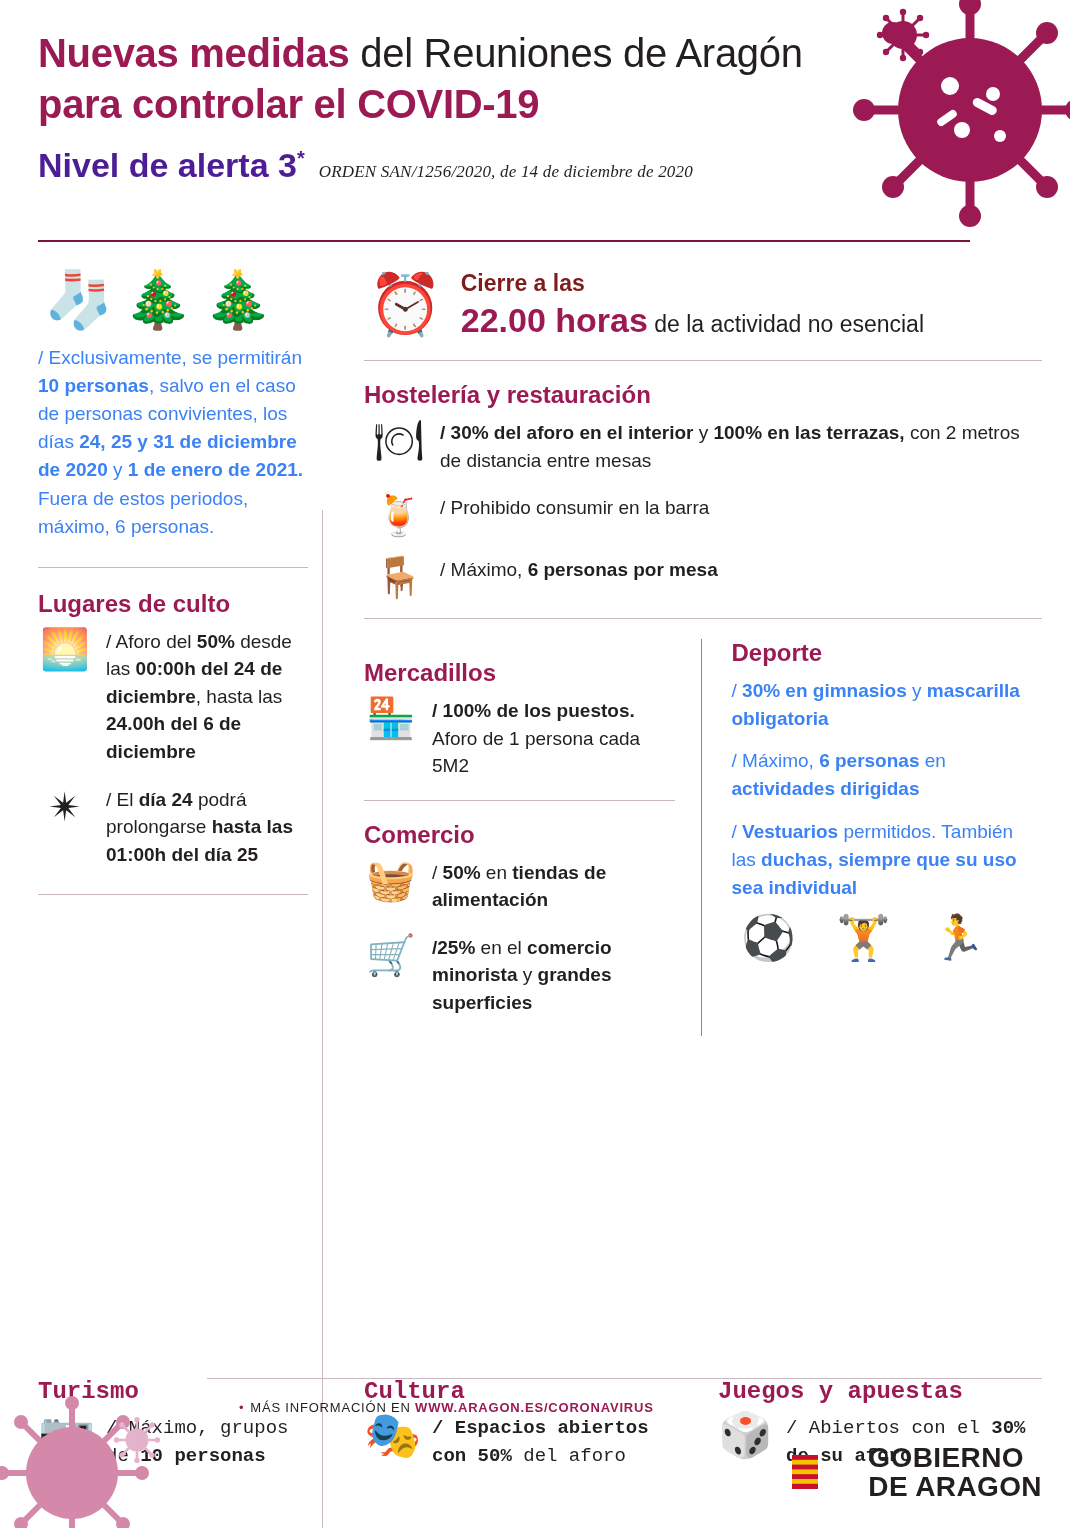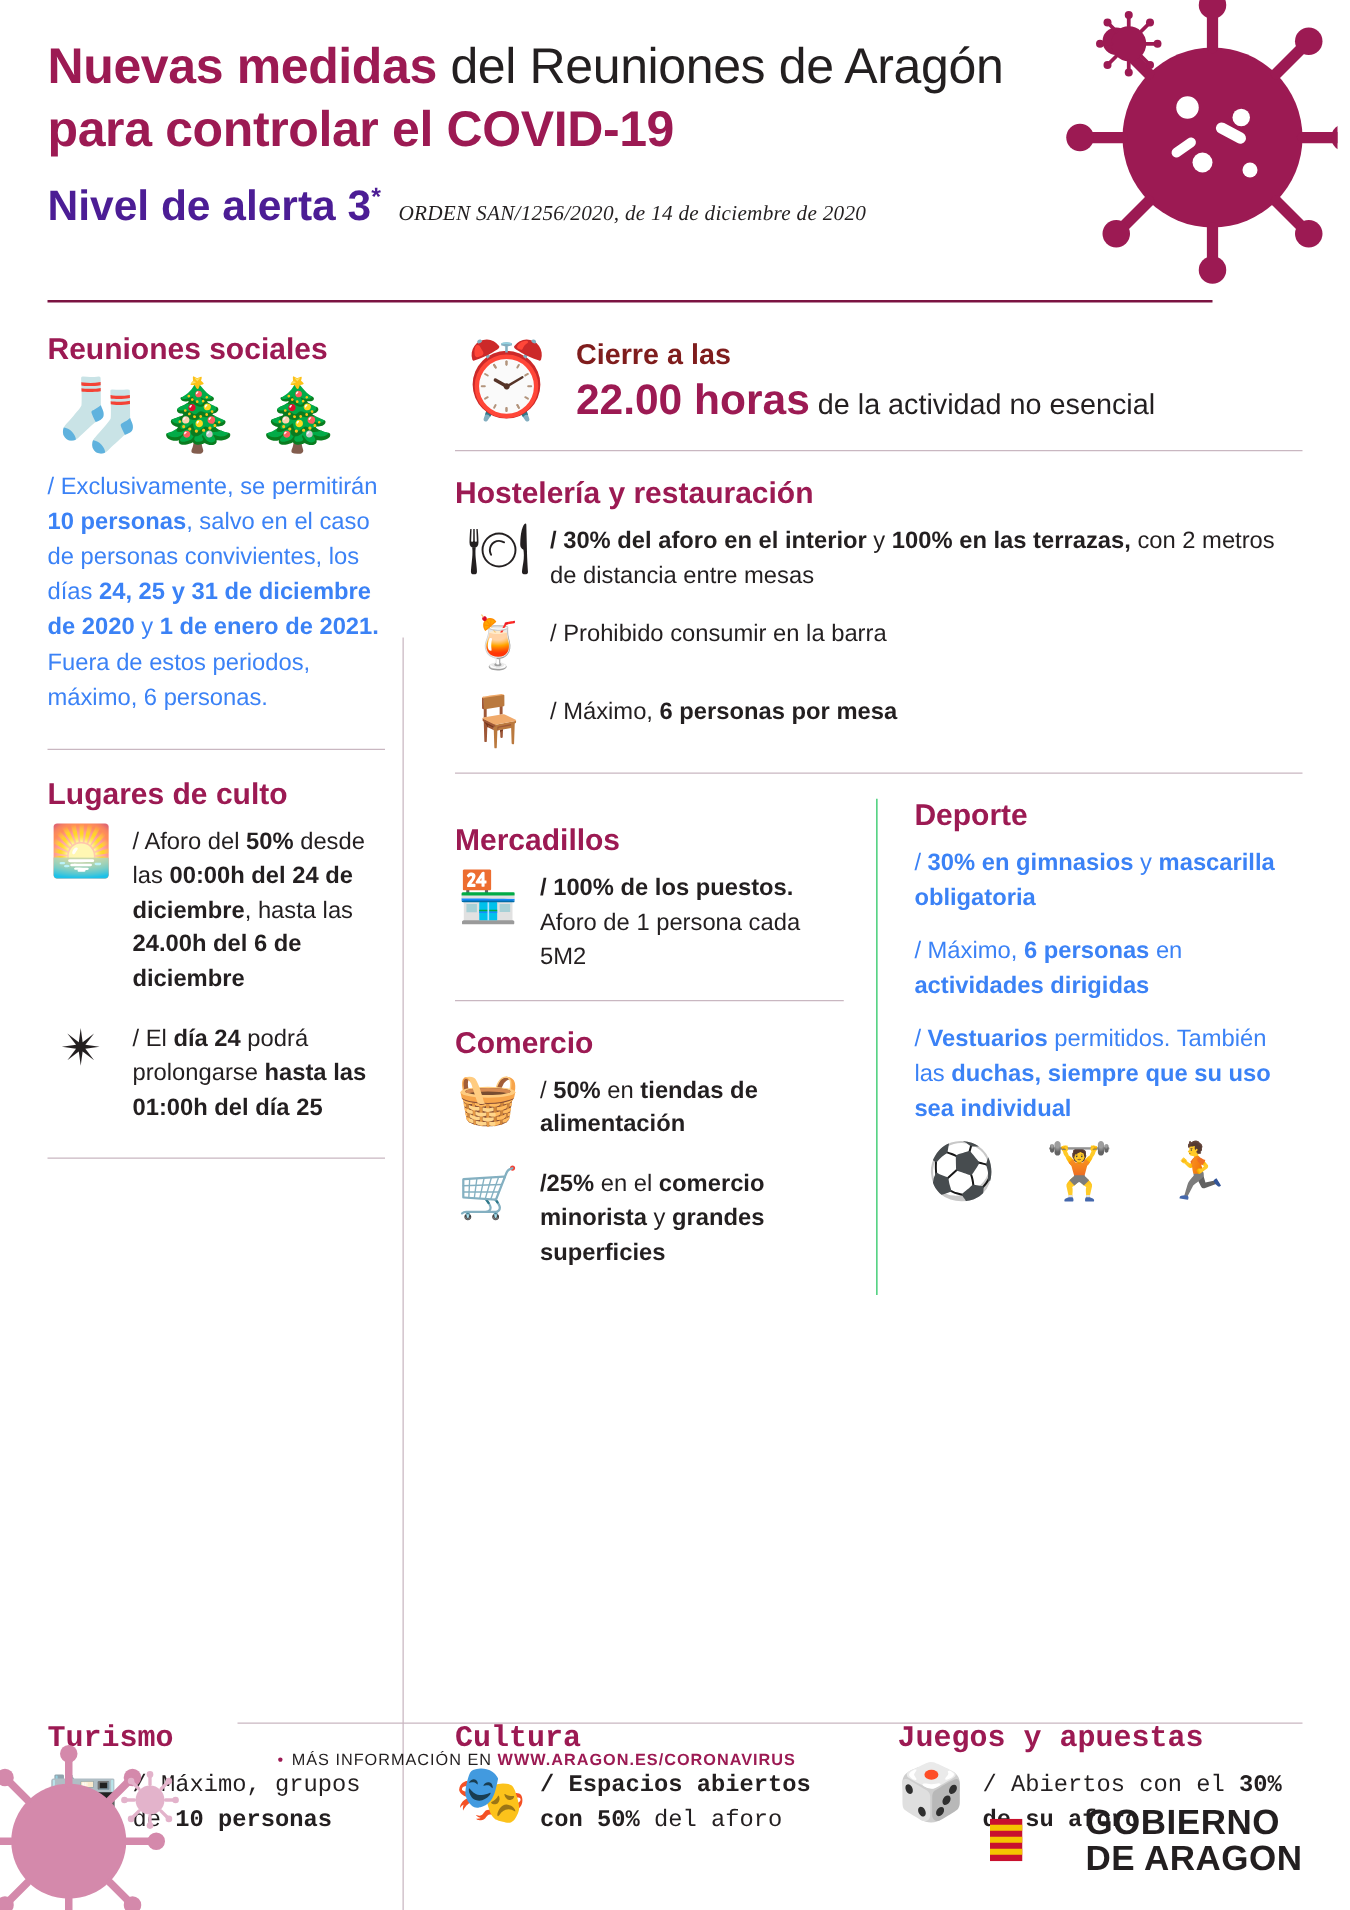--- a/index.html
+++ b/index.html
@@ -134,21 +134,21 @@
   
   .bottom { display: flex; padding: 0 38px; font-family: Liberation Mono, monospace; }
   .bcol { flex: 1; }
   .bcol.b1 { width: 300px; flex: 0 0 300px; padding-right: 22px; }
   .bcol.b2 { padding-left: 26px; }
   .bcol.b3 { padding-left: 30px; }
 
   
   .footer {
     position: absolute;
-    left: 0; right: 0; bottom: 0;
+    left: 17px; right: 0; bottom: 0;
     height: 150px;
   }
   .footer-rule {
     position: absolute; left: 190px; right: 38px; top: 0;
     border-top: 1px solid #c9b7c1;
   }
   .more-info {
     position: absolute; left: 222px; top: 22px;
     font-size: 13px; letter-spacing: 0.8px; color: #231f20;
   }
@@ -236,21 +236,20 @@
     </div>
 
     <div class="header-rule"></div>
   </div>
 
   <div class="main">
     <div class="vsep"></div>
 
     <div class="col-left">
 
-      <h2 class="sec">Reuniones sociales</h2>
       <div class="emoji-row">
         <span class="emoji">🧦</span>
         <span class="emoji">🎄</span>
         <span class="emoji">🎄</span>
       </div>
       <p class="body" id="social-text"><span>/ Exclusivamente, se permitirán </span><b>10 personas</b><span>, salvo en el caso de personas convivientes, los días </span><b>24, 25 y 31 de diciembre de 2020</b><span> y </span><b>1 de enero de 2021.</b><span> Fuera de estos periodos, máximo, 6 personas.</span></p>
 
       <hr class="hr-soft short">
 
       <h2 class="sec">Lugares de culto</h2>

